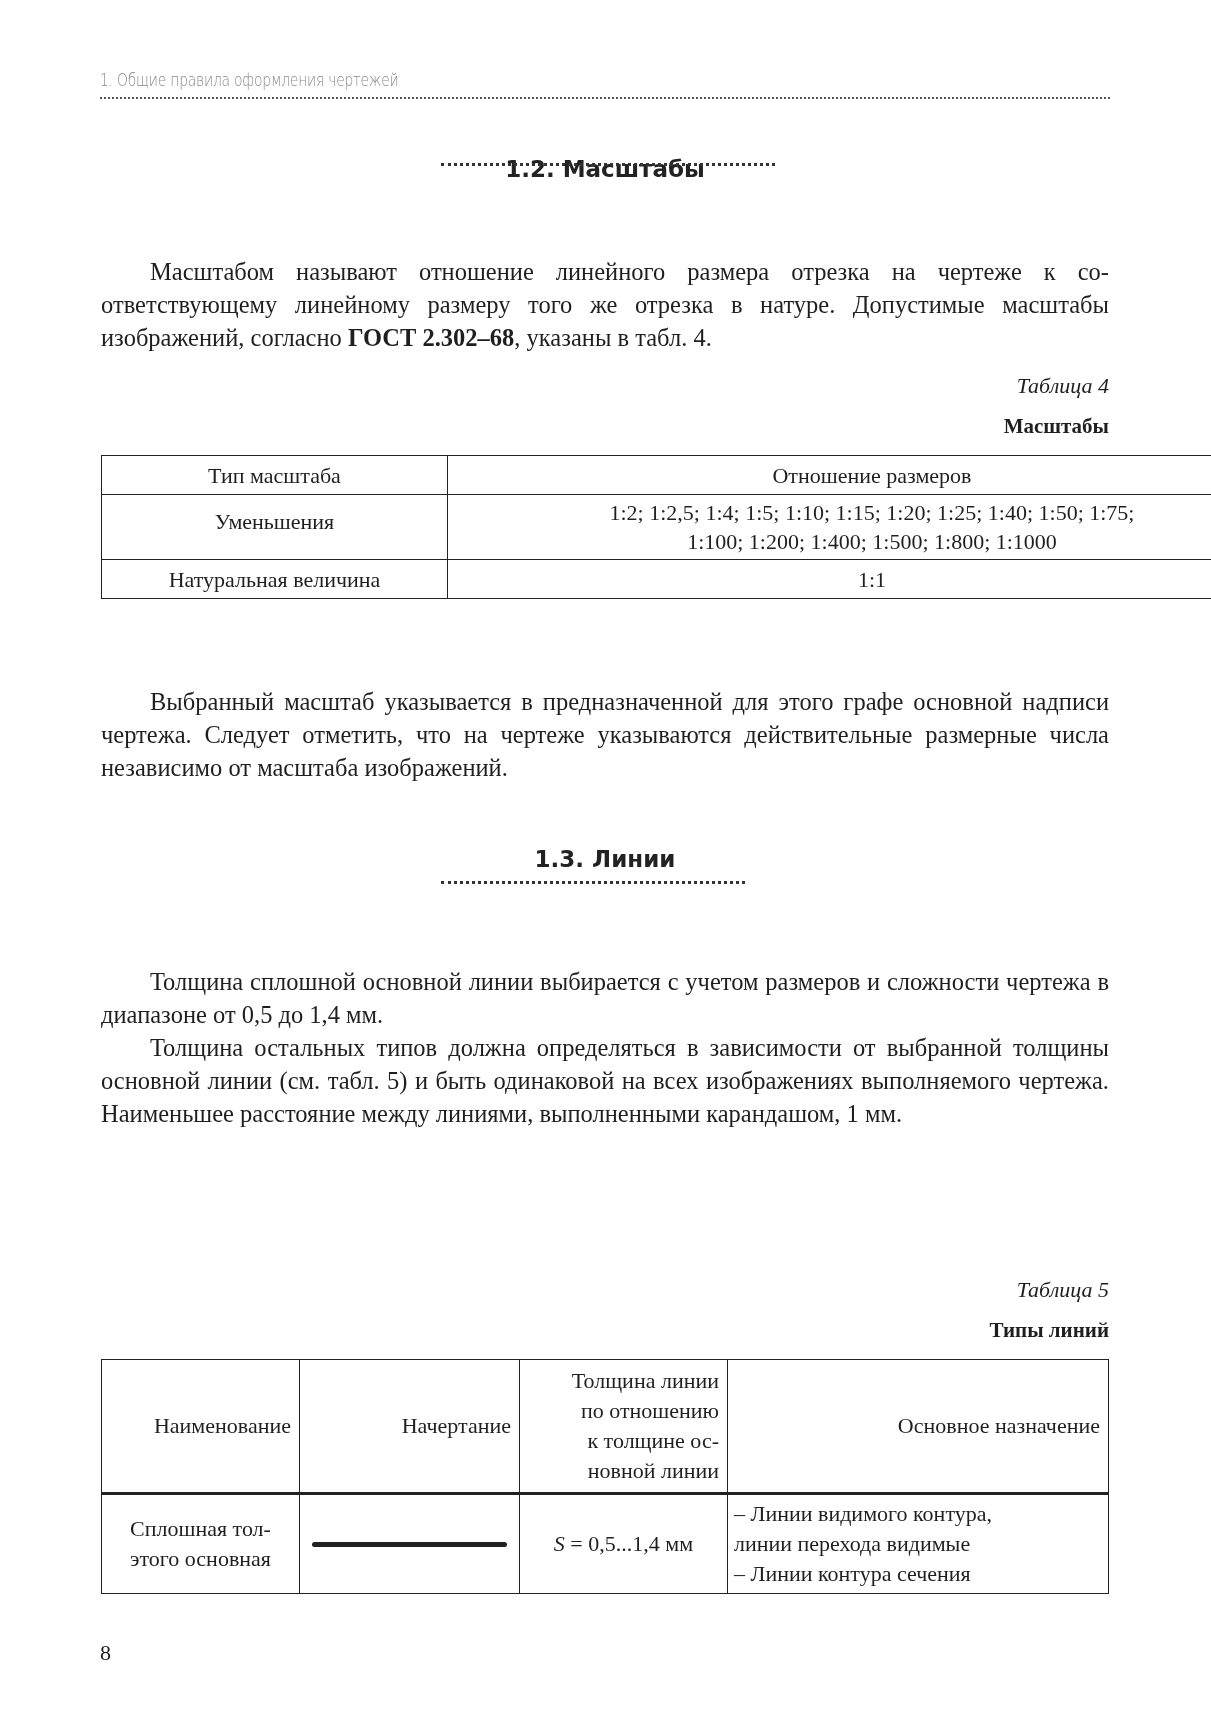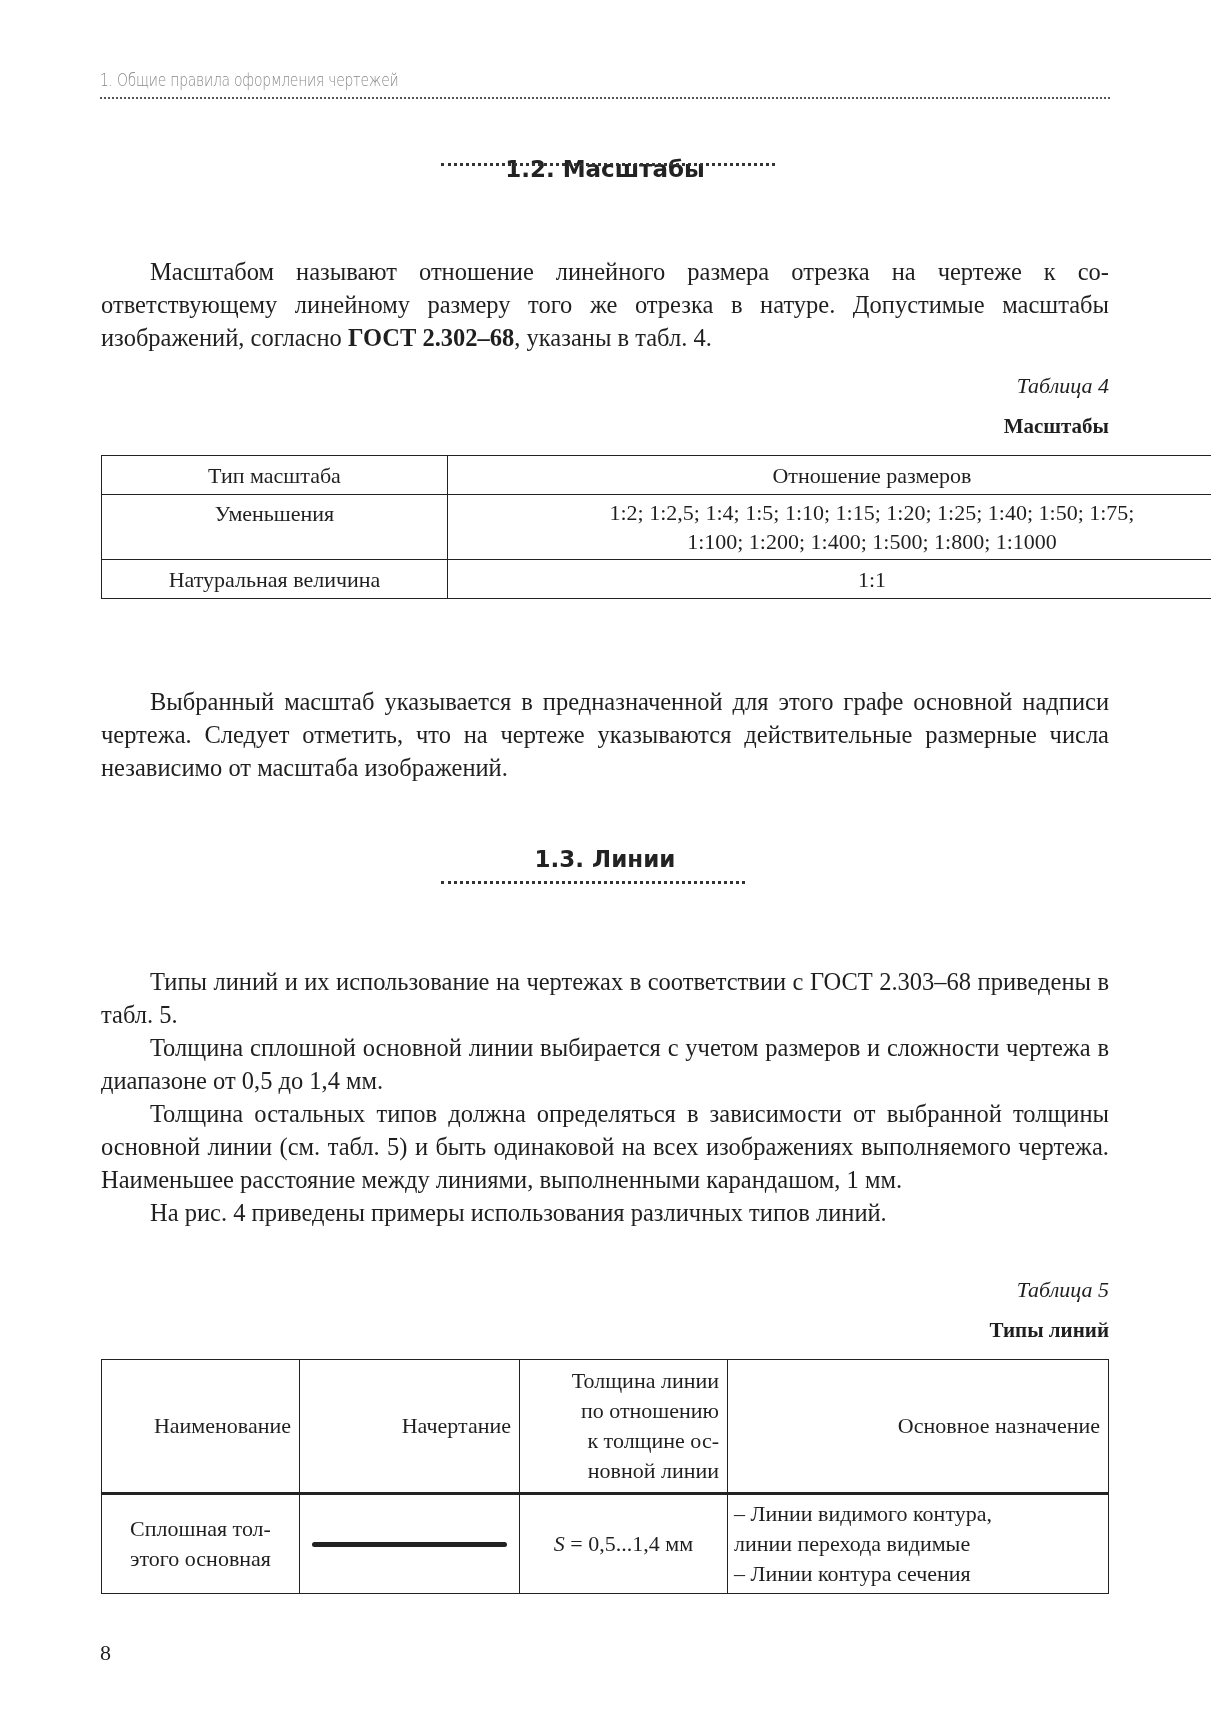--- a/index.html
+++ b/index.html
@@ -49,45 +49,43 @@
   <colgroup>
       <col style="width:346px">
       <col>
     </colgroup>
   <tbody>
       <tr>
     <td>Тип масштаба</td>
     <td>Отношение размеров</td>
   </tr>
   <tr>
-    <td style="vertical-align:top;padding-top:4px;">Уменьшения</td>
+    <td style="vertical-align:top;padding-top:12px;">Уменьшения</td>
     <td style="height:64px;">
       <div>1:2; 1:2,5; 1:4; 1:5; 1:10; 1:15; 1:20; 1:25; 1:40; 1:50; 1:75;</div>
       <div>1:100; 1:200; 1:400; 1:500; 1:800; 1:1000</div>
     </td>
   </tr>
   <tr>
     <td>Натуральная величина</td>
     <td>1:1</td>
   </tr>
 </tbody>
   </table>
 
 <div class="abs para" style="top:685px;">
   <p>Выбранный масштаб указывается в предназначенной для этого графе основ­ной надписи чертежа. Следует отметить, что на чертеже указываются действитель­ные размерные числа независимо от масштаба изображений.</p>
 </div>
 
 <div class="abs section-title" style="left:101px;top:846px;width:1008px;">1.3. Линии</div>
 <div class="abs sec-dots" style="left:441px;top:881px;width:304px;"></div>
 
 <div class="abs para" style="top:965px;">
-  <p>Типы линий и их использование на чертежах в соответствии с ГОСТ 2.303–68 приведены в табл. 5.</p>
   <p>Толщина сплошной основной линии выбирается с учетом размеров и сложно­сти чертежа в диапазоне от 0,5 до 1,4 мм.</p>
   <p>Толщина остальных типов должна определяться в зависимости от выбранной толщины основной линии (см. табл. 5) и быть одинаковой на всех изображениях выполняемого чертежа. Наименьшее расстояние между линиями, выполненными карандашом, 1 мм.</p>
-  <p>На рис. 4 приведены примеры использования различных типов линий.</p>
 </div>
 
 <div class="abs tab-label" style="top:1277px;">Таблица 5</div>
 <div class="abs tab-caption" style="top:1318px;">Типы линий</div>
 
 <table class="abs t5">
   <colgroup>
       <col style="width:198px">
       <col style="width:220px">
       <col style="width:208px">

